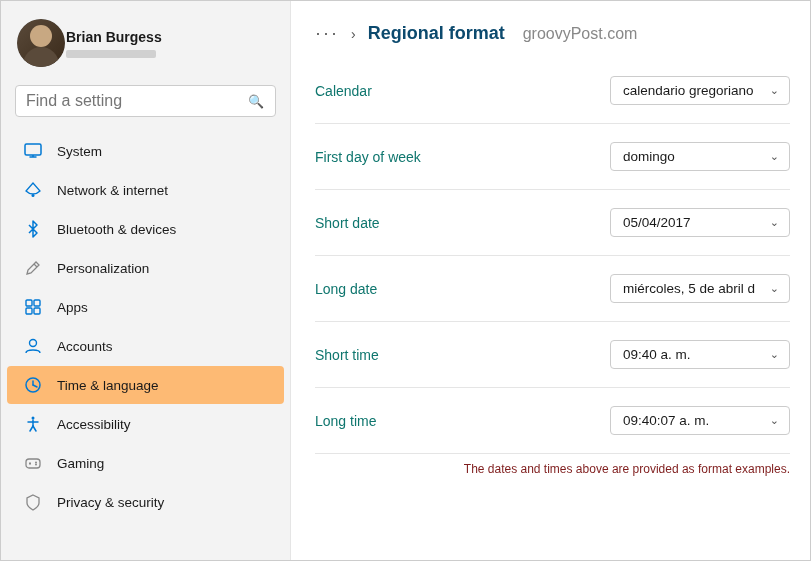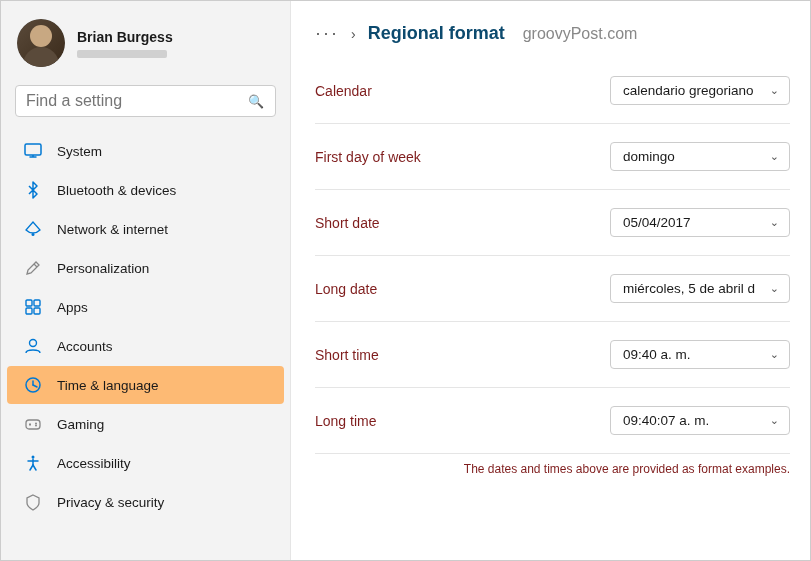--- a/index.html
+++ b/index.html
@@ -26,21 +26,21 @@
       background: #f3f3f3;
       display: flex;
       flex-direction: column;
       padding-top: 0;
       border-right: 1px solid #e5e5e5;
     }
     .user-profile {
       display: flex;
       align-items: center;
       padding: 18px 16px 14px 16px;
-      gap: 12px;
+      gap: 1px;
     }
     .avatar {
       width: 48px;
       height: 48px;
       border-radius: 50%;
       background: #888;
       overflow: hidden;
       flex-shrink: 0;
       display: flex;
       align-items: center;
@@ -205,21 +205,21 @@
       justify-content: space-between;
       border-bottom: 1px solid #e5e5e5;
       padding: 18px 0;
       min-height: 60px;
     }
     .setting-row:last-of-type {
       border-bottom: none;
     }
     .setting-label {
       font-size: 14px;
-      color: #7f1d1d;
+      color: #0f766e;
       font-weight: 400;
     }
     .setting-control {
       display: flex;
       align-items: center;
       gap: 8px;
     }
     .dropdown {
       display: flex;
       align-items: center;
@@ -282,36 +282,36 @@
           <svg width="18" height="18" viewBox="0 0 18 18" fill="none">
             <rect x="1" y="2" width="16" height="11" rx="1.5" stroke="#0078d4" stroke-width="1.5"></rect>
             <line x1="6" y1="15" x2="12" y2="15" stroke="#0078d4" stroke-width="1.5" stroke-linecap="round"></line>
             <line x1="9" y1="13" x2="9" y2="15" stroke="#0078d4" stroke-width="1.5"></line>
           </svg>
         </span>
         <span>System</span>
       </div>
 
       <div class="nav-item">
-        <span class="nav-icon icon-bluetooth">
-          <svg width="18" height="18" viewBox="0 0 18 18" fill="none">
-            <polyline points="5,5 13,13 9,17 9,1 13,5 5,13" stroke="#0078d4" stroke-width="1.5" fill="none" stroke-linejoin="round"></polyline>
-          </svg>
-        </span>
-        <span>Bluetooth &amp; devices</span>
-      </div>
-
-      <div class="nav-item">
         <span class="nav-icon icon-network">
           <svg width="18" height="18" viewBox="0 0 18 18" fill="none">
             <path d="M9 13 C5 13, 2 10, 2 10 L9 2 L16 10 C16 10, 13 13, 9 13Z" stroke="#0078d4" stroke-width="1.3" fill="none"></path>
             <circle cx="9" cy="14.5" r="1.5" fill="#0078d4"></circle>
           </svg>
         </span>
         <span>Network &amp; internet</span>
+      </div>
+
+      <div class="nav-item">
+        <span class="nav-icon icon-bluetooth">
+          <svg width="18" height="18" viewBox="0 0 18 18" fill="none">
+            <polyline points="5,5 13,13 9,17 9,1 13,5 5,13" stroke="#0078d4" stroke-width="1.5" fill="none" stroke-linejoin="round"></polyline>
+          </svg>
+        </span>
+        <span>Bluetooth &amp; devices</span>
       </div>
 
       <div class="nav-item">
         <span class="nav-icon icon-personalization">
           <svg width="18" height="18" viewBox="0 0 18 18" fill="none">
             <path d="M3 15 L4 11 L12 3 L15 6 L7 14 Z" stroke="#888" stroke-width="1.3" fill="none"></path>
             <line x1="10" y1="5" x2="13" y2="8" stroke="#888" stroke-width="1.3"></line>
           </svg>
         </span>
         <span>Personalization</span>
@@ -341,46 +341,46 @@
 
       <div class="nav-item active">
         <span class="nav-icon icon-time">
           <svg width="18" height="18" viewBox="0 0 18 18" fill="none">
             <circle cx="9" cy="9" r="7" stroke="#0078d4" stroke-width="1.5"></circle>
             <line x1="9" y1="5" x2="9" y2="9" stroke="#0078d4" stroke-width="1.5" stroke-linecap="round"></line>
             <line x1="9" y1="9" x2="13" y2="11" stroke="#0078d4" stroke-width="1.5" stroke-linecap="round"></line>
           </svg>
         </span>
         <span>Time &amp; language</span>
+      </div>
+
+      <div class="nav-item">
+        <span class="nav-icon icon-accessibility">
+          <svg width="18" height="18" viewBox="0 0 18 18" fill="none">
+            <circle cx="9" cy="3" r="1.5" fill="#0078d4"></circle>
+            <line x1="9" y1="5" x2="9" y2="11" stroke="#0078d4" stroke-width="1.5" stroke-linecap="round"></line>
+            <line x1="4" y1="7" x2="14" y2="7" stroke="#0078d4" stroke-width="1.5" stroke-linecap="round"></line>
+            <line x1="9" y1="11" x2="6" y2="16" stroke="#0078d4" stroke-width="1.5" stroke-linecap="round"></line>
+            <line x1="9" y1="11" x2="12" y2="16" stroke="#0078d4" stroke-width="1.5" stroke-linecap="round"></line>
+          </svg>
+        </span>
+        <span>Accessibility</span>
       </div>
 
       <div class="nav-item">
         <span class="nav-icon icon-gaming">
           <svg width="18" height="18" viewBox="0 0 18 18" fill="none">
             <rect x="2" y="5" width="14" height="9" rx="3" stroke="#888" stroke-width="1.3"></rect>
             <line x1="7" y1="9.5" x2="5" y2="9.5" stroke="#888" stroke-width="1.3"></line>
             <line x1="6" y1="8.5" x2="6" y2="10.5" stroke="#888" stroke-width="1.3"></line>
             <circle cx="12" cy="8.5" r="1" fill="#888"></circle>
             <circle cx="12" cy="10.5" r="1" fill="#888"></circle>
           </svg>
         </span>
         <span>Gaming</span>
-      </div>
-
-      <div class="nav-item">
-        <span class="nav-icon icon-accessibility">
-          <svg width="18" height="18" viewBox="0 0 18 18" fill="none">
-            <circle cx="9" cy="3" r="1.5" fill="#0078d4"></circle>
-            <line x1="9" y1="5" x2="9" y2="11" stroke="#0078d4" stroke-width="1.5" stroke-linecap="round"></line>
-            <line x1="4" y1="7" x2="14" y2="7" stroke="#0078d4" stroke-width="1.5" stroke-linecap="round"></line>
-            <line x1="9" y1="11" x2="6" y2="16" stroke="#0078d4" stroke-width="1.5" stroke-linecap="round"></line>
-            <line x1="9" y1="11" x2="12" y2="16" stroke="#0078d4" stroke-width="1.5" stroke-linecap="round"></line>
-          </svg>
-        </span>
-        <span>Accessibility</span>
       </div>
 
       <div class="nav-item">
         <span class="nav-icon icon-privacy">
           <svg width="18" height="18" viewBox="0 0 18 18" fill="none">
             <path d="M9 2 L15 5 L15 10 C15 13.5, 9 17, 9 17 C9 17, 3 13.5, 3 10 L3 5 Z" stroke="#888" stroke-width="1.3" fill="none"></path>
           </svg>
         </span>
         <span>Privacy &amp; security</span>
       </div>

